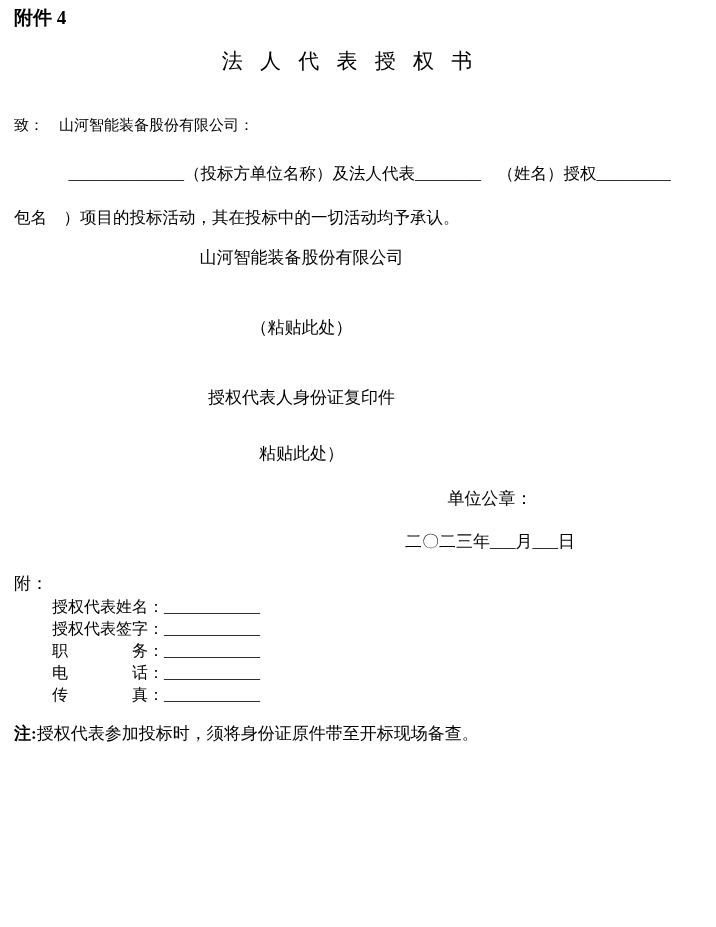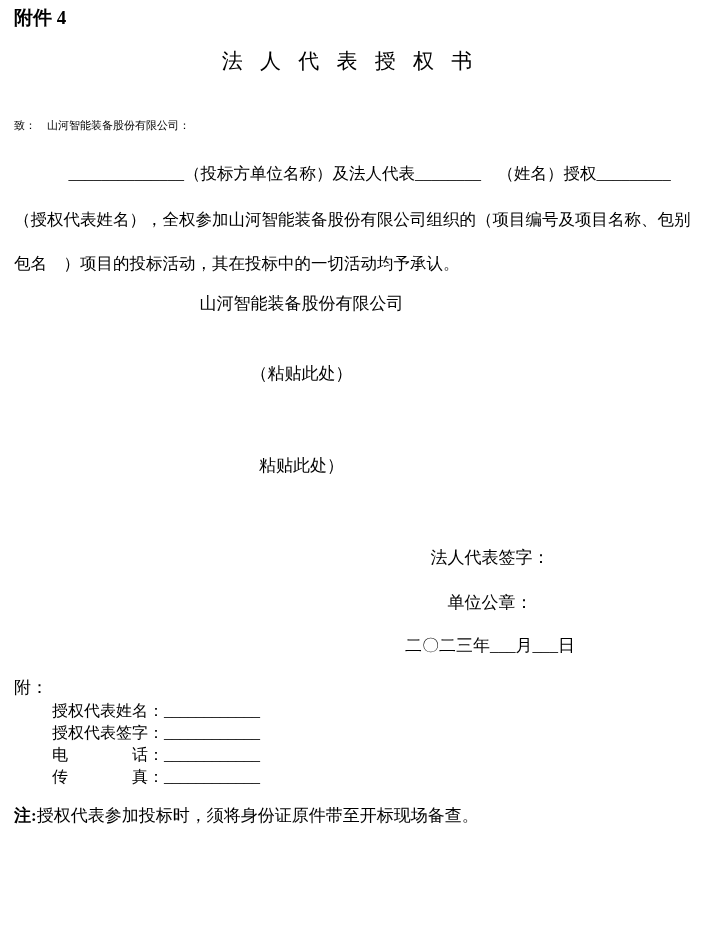--- a/index.html
+++ b/index.html
@@ -16,32 +16,32 @@
 
   .doc-title {
     margin-top:18px;
     text-align:center;
     font-size:21px; font-weight:normal;
     letter-spacing:6px;
     line-height:26px;
     white-space:nowrap;
   }
 
-  .salutation { margin-top:41px; font-size:11px; line-height:20px; white-space:nowrap; }
+  .salutation { margin-top:41px; font-size:15px; line-height:20px; white-space:nowrap; }
 
   .para-line { font-size:16.5px; line-height:20px; white-space:nowrap; }
   .line1 { margin-top:29px; padding-left:39px;text-align:center; }
   .line2 { margin-top:26px; }
   .line3 { margin-top:24px; }
 
   .center-block { width:575px; text-align:center; font-size:17px; line-height:20px; }
   .idc-title1 { margin-top:20px; }
   .idc-paste1 { margin-top:50px;font-family:Liberation Serif, serif; }
   .idc-title2 { margin-top:50px; }
-  .idc-paste2 { margin-top:72px; }
+  .idc-paste2 { margin-top:36px; }
 
   .signoff { margin-left:286px; width:380px; text-align:center; font-size:17px; line-height:20px; }
   .sign-line { margin-top:72px; }
   .seal-line { margin-top:25px; }
   .date-line { margin-top:23px; }
 
   .appendix-heading { margin-top:22px; font-size:17px; line-height:20px; }
   .appendix-fields { margin-left:38px; margin-top:2px; font-size:16px;font-family:Liberation Serif, serif; }
   .field-row { line-height:22px; height:22px; white-space:nowrap; }
 
@@ -56,44 +56,46 @@
   <div class="attachment-label">附件 4</div>
 
   <h1 class="doc-title">法 人 代 表 授 权 书</h1>
 
   <div class="salutation">致：　山河智能装备股份有限公司：</div>
 
   <div class="para-line line1">
     <span>______________</span><span>（投标方单位名称）及法人代表</span><span>________</span><span>　（姓名）授权</span><span>_________</span>
   </div>
 
-  <div class="para-line line2">（授权代表姓名），全权参加山河智能装备股份有限公司组织的（项目编号及项目名称、包别</div>
 
   <div class="para-line line3">包名　）项目的投标活动，其在投标中的一切活动均予承认。</div>
 
   <div class="center-block">
     <div class="idc-title1">山河智能装备股份有限公司</div>
     <div class="idc-paste1">（粘贴此处）</div>
+    <div class="idc-title2">授权代表人身份证复印件</div>
     <div class="idc-paste2">粘贴此处）</div>
   </div>
 
   <div class="signoff">
-    <div class="sign-line">法人代表签字：</div>
     <div class="seal-line">单位公章：</div>
     <div class="date-line">二〇二三年___月___日</div>
   </div>
 
   <div class="appendix-heading">附：</div>
 
   <div class="appendix-fields">
     <div class="field-row">
       <span>授权代表姓名：</span><span>____________</span>
     </div>
     <div class="field-row">
       <span>授权代表签字：</span><span>____________</span>
+    </div>
+    <div class="field-row">
+      <span>职　　　　务：</span><span>____________</span>
     </div>
     <div class="field-row">
       <span>电　　　　话：</span><span>____________</span>
     </div>
     <div class="field-row">
       <span>传　　　　真：</span><span>____________</span>
     </div>
   </div>
 
   <div class="note">

